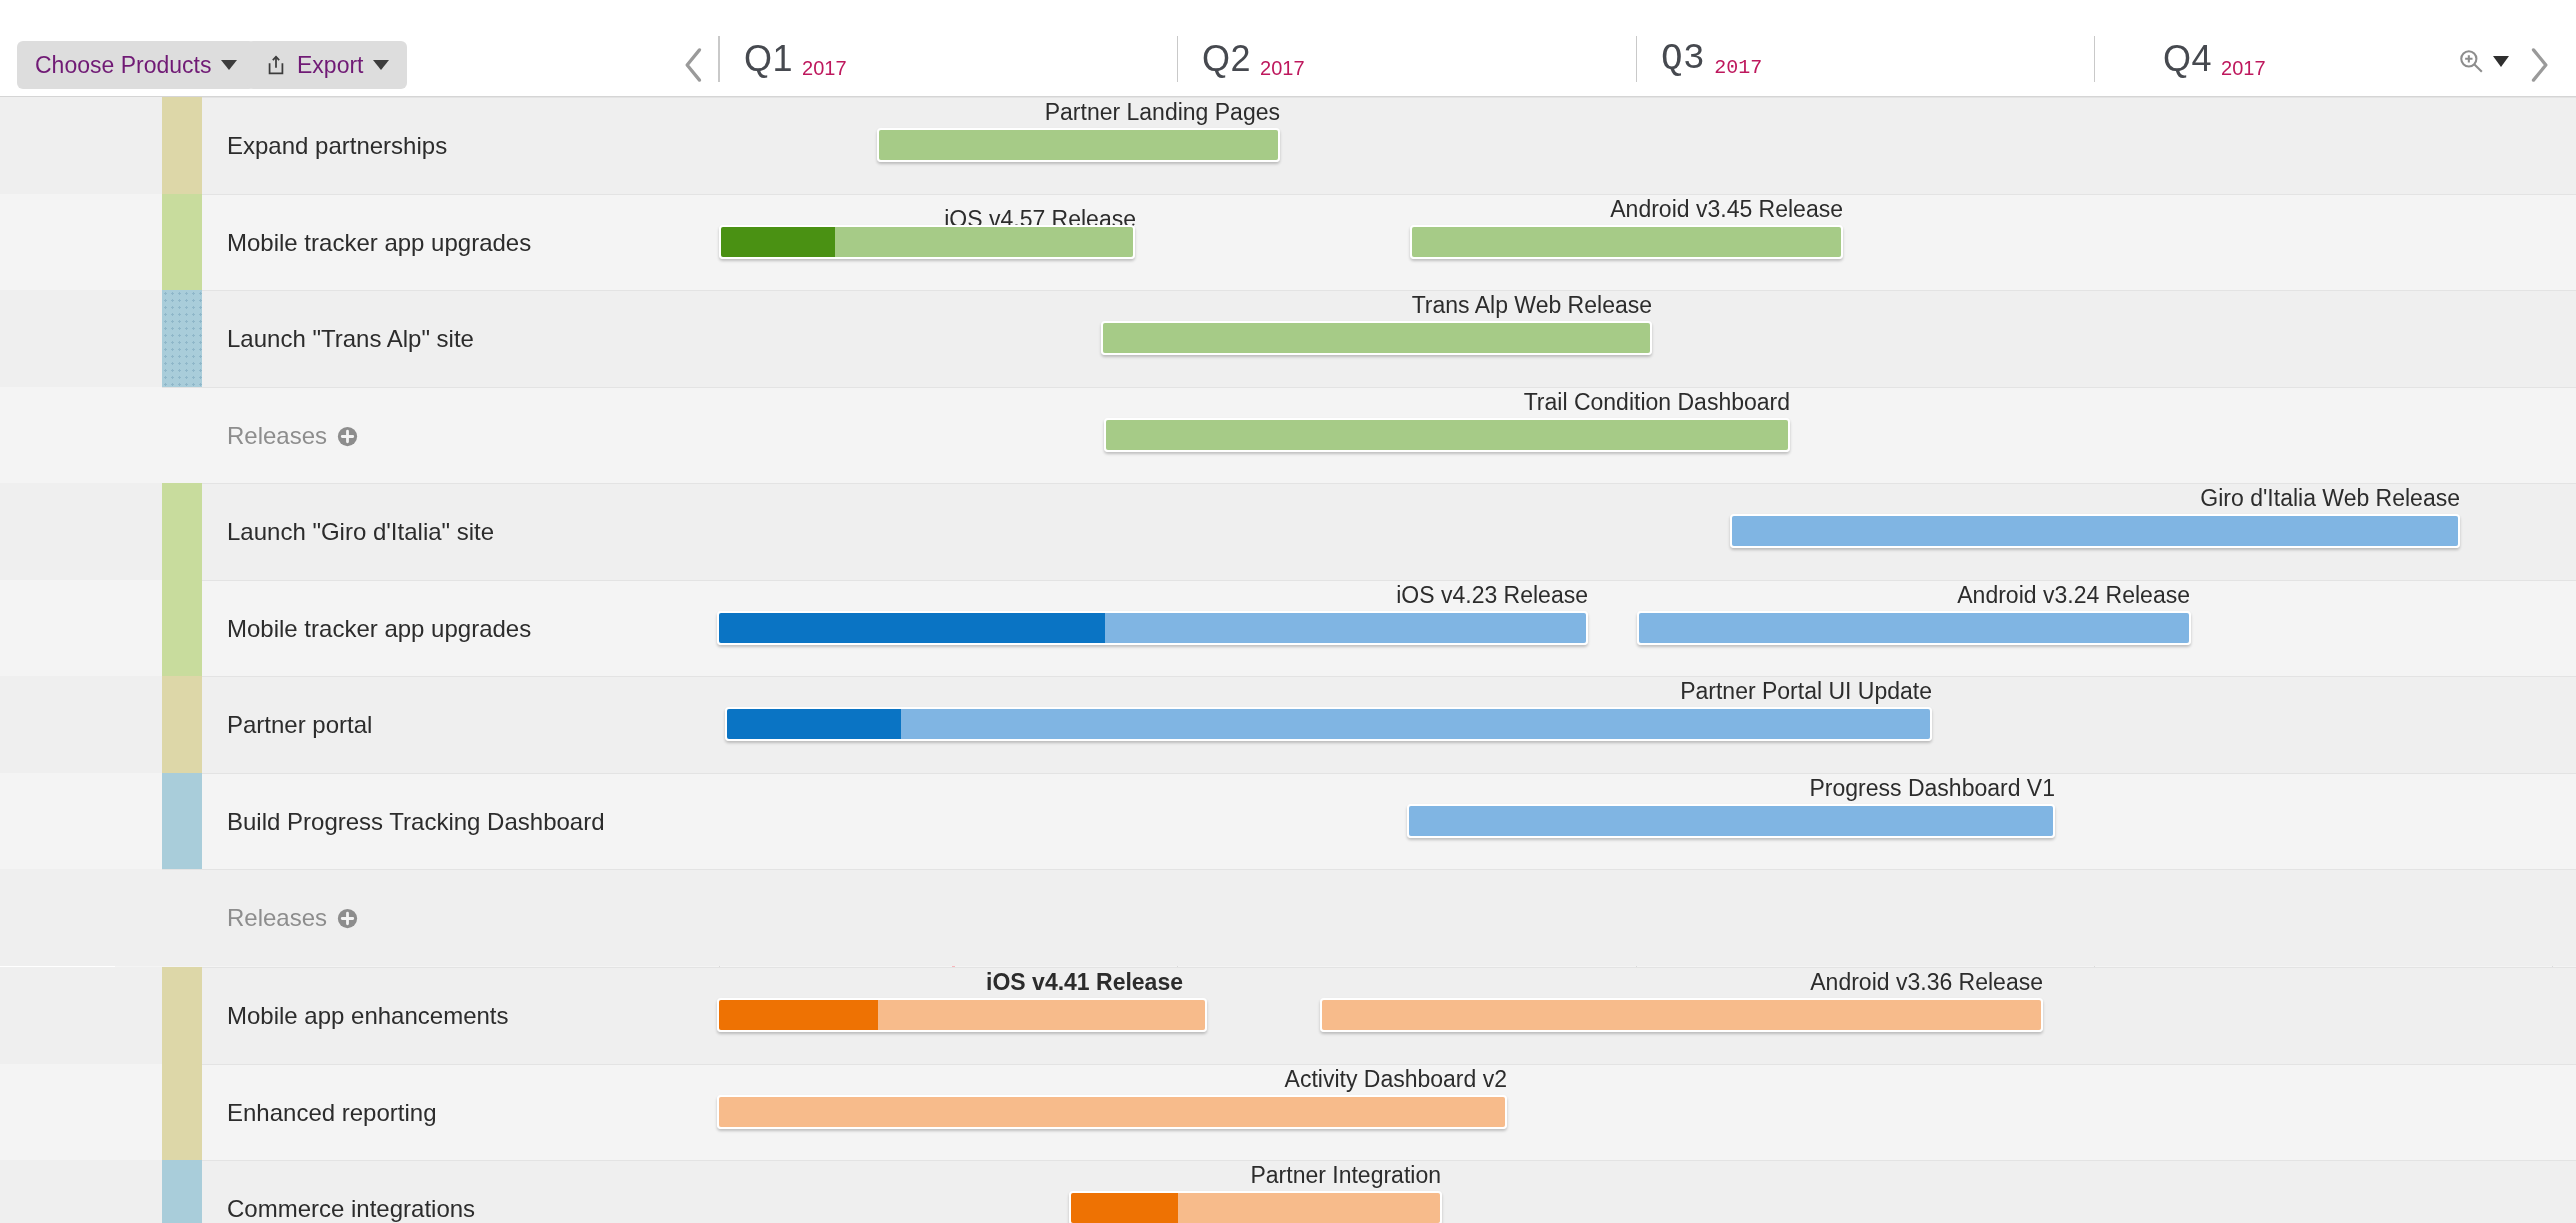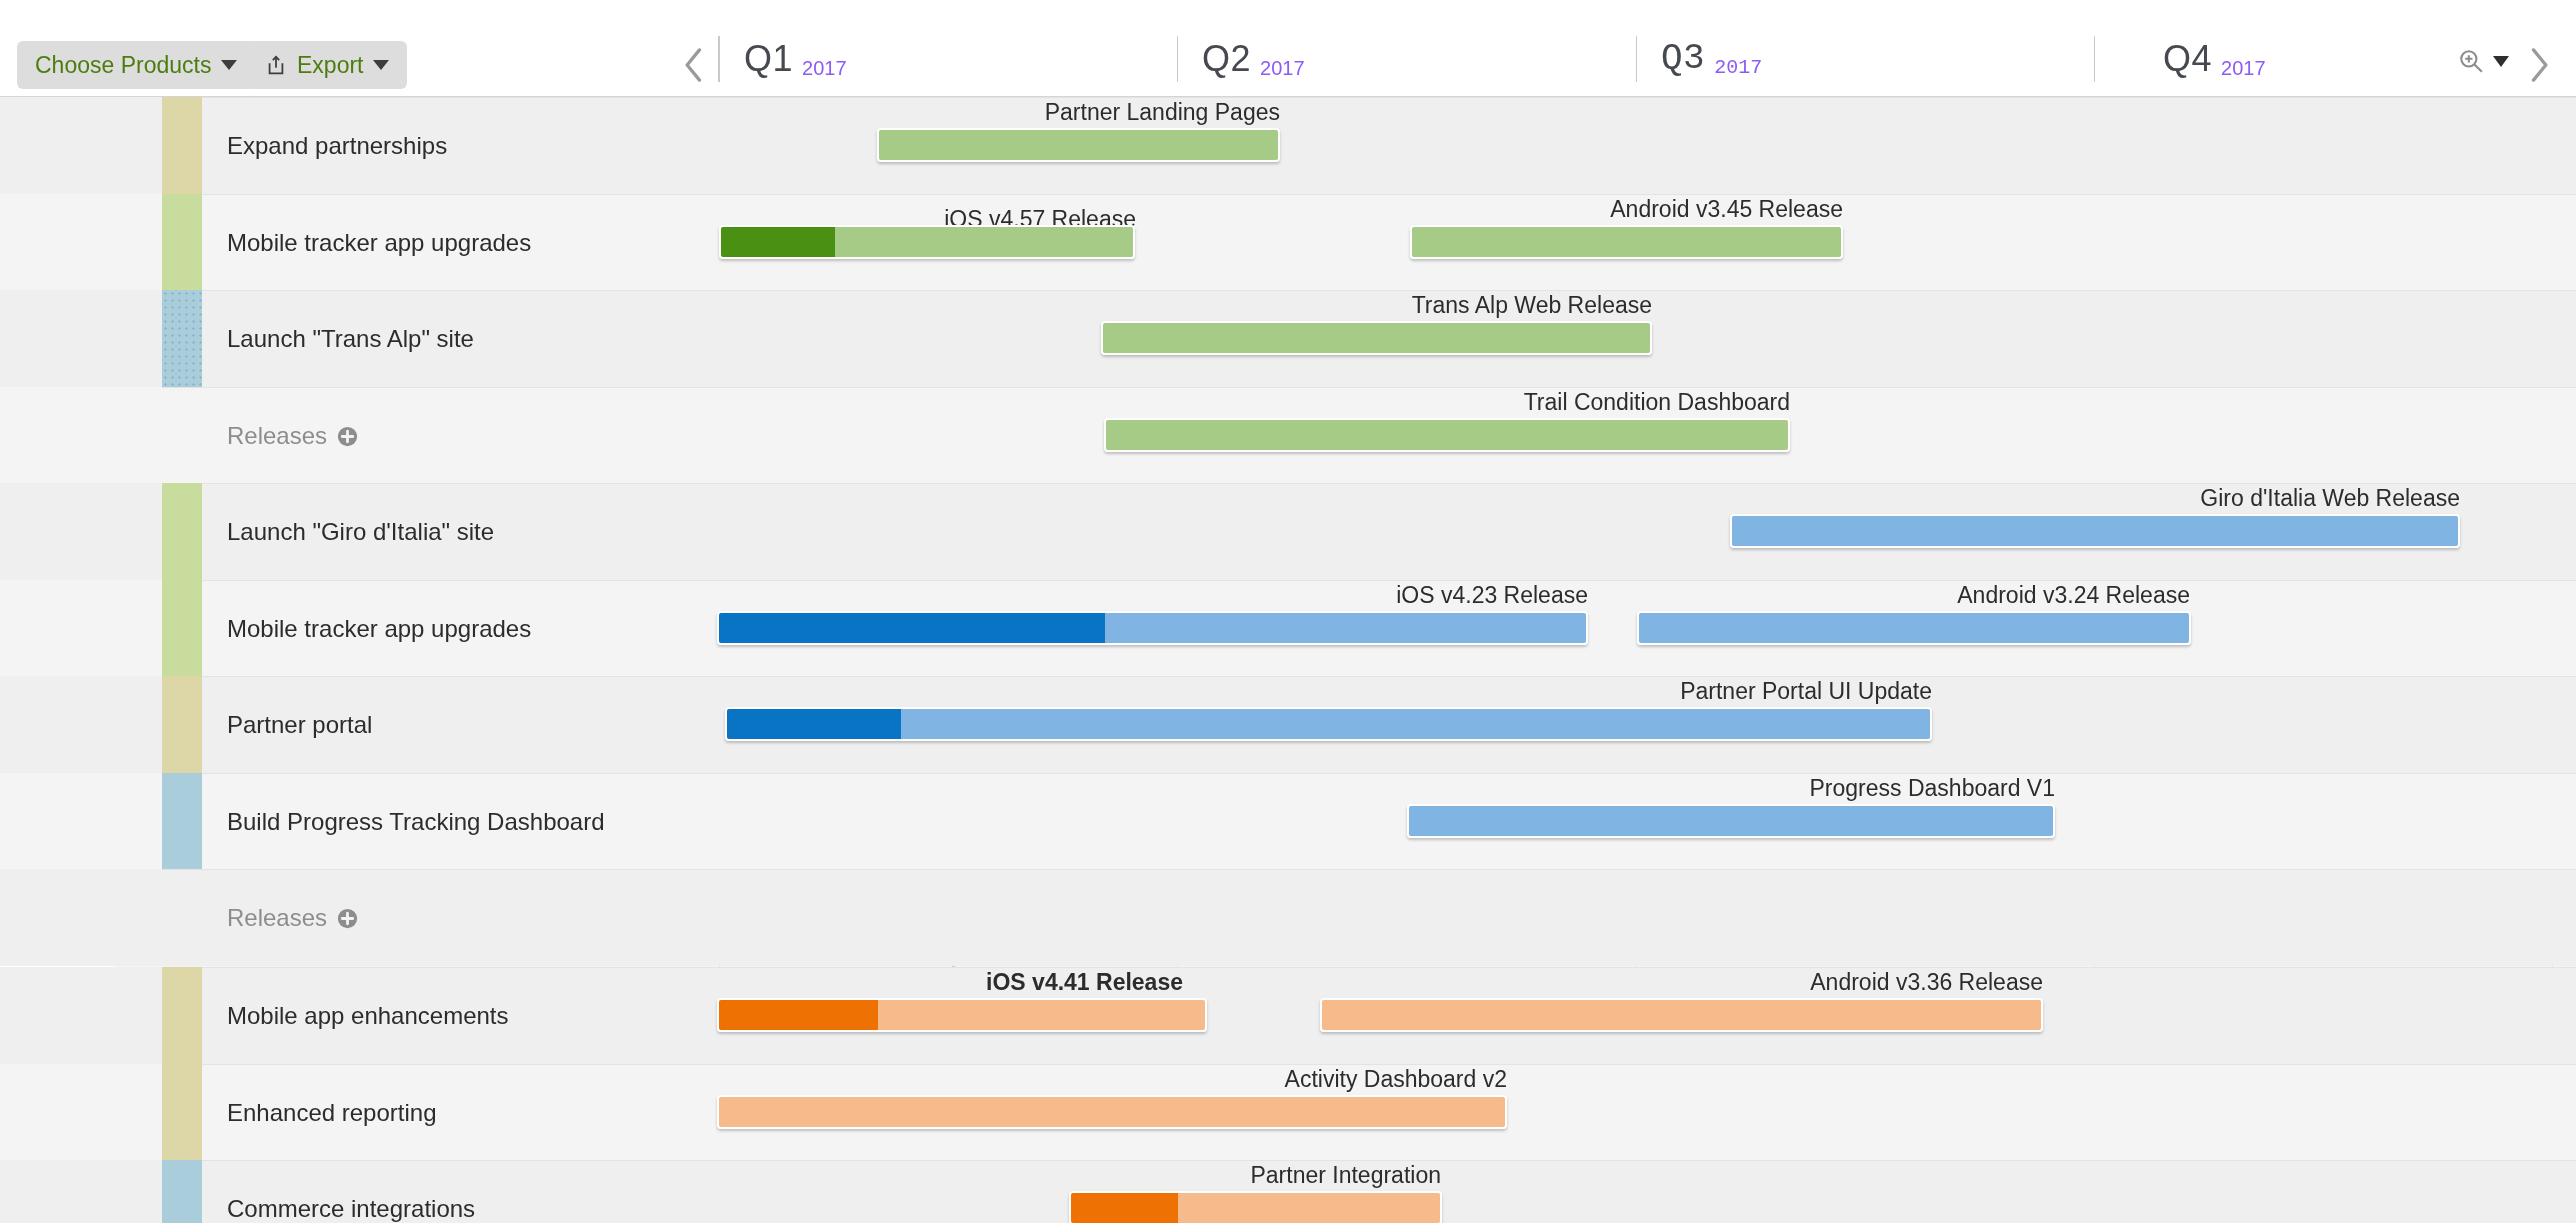--- a/index.html
+++ b/index.html
@@ -13,21 +13,21 @@
   
   #topbar {
     position: absolute; left: 0; top: 0;
     width: 2576px; height: 97px;
     background: #ffffff;
     border-bottom: 1px solid #d5d5d5;
   }
   .tb-btn {
     position: absolute; top: 41px; height: 48px;
     background: #dddddd; border: none; border-radius: 6px;
-    color: #4d7c0f; font-size: 23px;
+    color: #701a75; font-size: 23px;
     font-family: "Liberation Sans", sans-serif;
     display: flex; align-items: center; gap: 10px;
     padding: 0 18px; cursor: pointer;
   }
   #btn-choose { left: 17px; }
   #btn-export { left: 247px; }
   .caret-down {
     width: 0; height: 0;
     border-left: 8px solid transparent;
     border-right: 8px solid transparent;
@@ -58,21 +58,21 @@
     border-top: 11px solid #2f2f2f;
   }
 
   
   .qhead {
     position: absolute; top: 38px;
     display: flex; align-items: flex-end; gap: 9px;
     color: #46494f; white-space: nowrap;
   }
   .qhead .qname { font-size: 36px; font-weight: 300; letter-spacing: 0.5px; }
-  .qhead .qyear { font-size: 20px; color: #8b5cf6; }
+  .qhead .qyear { font-size: 20px; color: #be185d; }
   .qdiv {
     position: absolute; top: 36px; width: 1px; height: 46px;
     background: #c9c9c9;
   }
 
   
   #body {
     position: absolute; left: 0; top: 97px;
     width: 2576px; height: 1127px;
     background: #f4f4f4;

